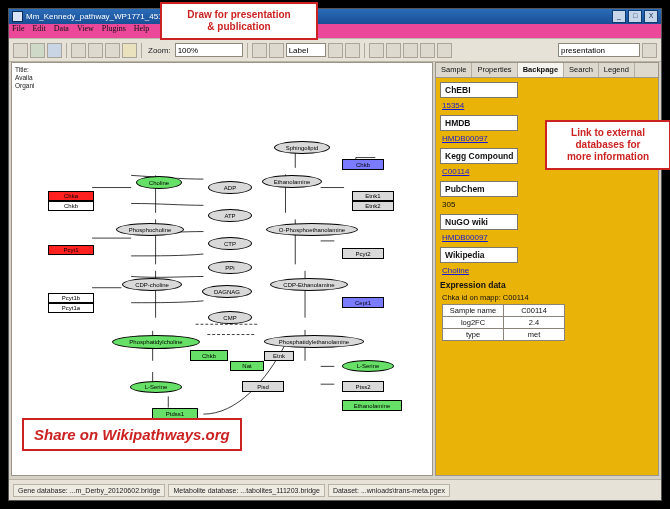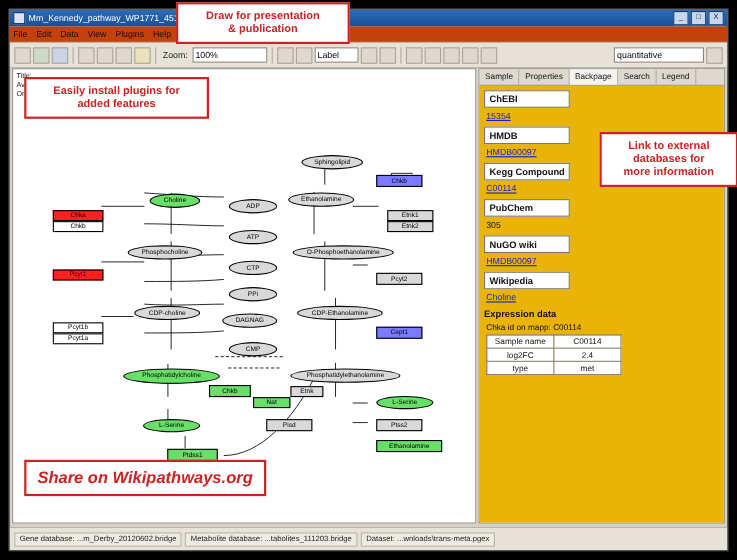--- a/index.html
+++ b/index.html
@@ -8,21 +8,21 @@
   .app{position:absolute;left:8px;top:8px;width:654px;height:493px;background:#d6d2c8;border:1px solid #555;box-sizing:border-box;}
 
   
   .titlebar{height:15px;background:linear-gradient(#2a6cb8,#1a4f96);display:flex;align-items:center;padding:0 3px;}
   .titlebar .tb-icon{width:9px;height:9px;background:#d8e4f5;border:1px solid #0d2c56;margin-right:3px;}
   .titlebar .tb-title{color:#fff;font-size:8px;flex:1;white-space:nowrap;overflow:hidden;}
   .tb-btns{display:flex;gap:2px;}
   .tb-btn{width:12px;height:11px;background:#c8d6ea;border:1px solid #103a72;font-size:7px;line-height:10px;text-align:center;color:#0a2a55;}
 
   
-  .menubar{height:14px;background:#c2410c;border-bottom:1px solid #bbb6a8;display:flex;align-items:center;padding-left:3px;}
+  .menubar{height:14px;background:#ec4899;border-bottom:1px solid #bbb6a8;display:flex;align-items:flex-start;padding-left:3px;font-family:Liberation Serif, serif;}
   .menubar span{font-size:8px;color:#111;margin-right:8px;}
 
   
   .toolbar{height:22px;background:#e6e2d8;border-bottom:1px solid #b8b3a5;display:flex;align-items:center;padding:0 4px;gap:2px;}
   .tbtn{width:15px;height:15px;background:#ddd9cf;border:1px solid #aaa49a;box-sizing:border-box;}
   .tbtn.g{background:#cfd9c8;}
   .tbtn.b{background:#c9d4e4;}
   .tbtn.y{background:#e9e2bc;}
   .sep{width:1px;height:15px;background:#b0aa9c;margin:0 2px;}
   .zoomlbl{font-size:8px;color:#222;margin:0 2px;}
@@ -33,21 +33,21 @@
 
   
   .content{position:absolute;left:0;top:51px;right:0;bottom:22px;display:flex;}
   .canvaswrap{position:relative;flex:1;background:#fff;border:1px solid #9b958a;margin:2px;overflow:hidden;}
   .leftinfo{position:absolute;left:3px;top:3px;font-size:6.5px;color:#222;line-height:8px;}
 
   
   .rightpanel{width:222px;margin:2px 2px 2px 0;background:#ece9e1;border:1px solid #9b958a;display:flex;flex-direction:column;}
   .tabs{display:flex;height:14px;background:#ddd9cf;border-bottom:1px solid #9b958a;}
   .tab{font-size:7.5px;padding:0 5px;line-height:14px;border-right:1px solid #b4aea2;color:#111;}
-  .tab.active{background:#f6f4ee;font-weight:normal;}
+  .tab.active{background:#f6f4ee;font-weight:bold;}
   .panelbody{flex:1;background:#eab308;padding:4px;overflow:hidden;font-size:8px;color:#111;}
   .secbox{background:#fff;border:1px solid #7e786c;padding:2px 4px;font-weight:bold;font-size:8.5px;display:inline-block;margin-bottom:2px;}
   .link{color:#1a1ad0;text-decoration:underline;font-size:8px;display:block;margin:1px 0 5px 2px;}
   .plain{font-size:8px;margin:1px 0 5px 2px;}
   .exptitle{font-weight:bold;font-size:8.5px;margin:4px 0 3px 0;}
   .gid{font-size:7.5px;margin:2px 0 2px 2px;}
   table.dt{border-collapse:collapse;font-size:7.5px;margin-left:2px;}
   table.dt td{border:1px solid #8a8478;padding:1px 4px;background:#fff;text-align:center;min-width:52px;}
 
   
@@ -112,21 +112,21 @@
       <div class="combo labelcombo">Label</div>
       <div class="tbtn"></div>
       <div class="tbtn"></div>
       <div class="sep"></div>
       <div class="tbtn"></div>
       <div class="tbtn"></div>
       <div class="tbtn"></div>
       <div class="tbtn"></div>
       <div class="tbtn"></div>
       <div style="flex:1"></div>
-      <div class="combo viscombo">quantitative</div>
+      <div class="combo viscombo">presentation</div>
       <div class="tbtn"></div>
     </div>
 
     <div class="content">
 
       <div class="canvaswrap">
         <div class="leftinfo">
           <div>Title:</div>
           <div>Availa</div>
           <div>Organi</div>
@@ -260,19 +260,17 @@
 
     <div class="statusbar">
       <div class="sfield">Gene database: ...m_Derby_20120602.bridge</div>
       <div class="sfield">Metabolite database: ...tabolites_111203.bridge</div>
       <div class="sfield">Dataset: ...wnloads\trans-meta.pgex</div>
     </div>
   </div>
 
   <div class="callout" style="left:160px;top:2px;width:138px;white-space:pre-line">Draw for presentation
 &amp; publication</div>
-  <div class="callout" style="left:22px;top:70px;width:148px;white-space:pre-line">Easily install plugins for
-added features</div>
   <div class="callout" style="left:545px;top:120px;width:106px;white-space:pre-line">Link  to external
 databases  for
 more information</div>
   <div class="share">Share on Wikipathways.org</div>
 </div>
 
 </body></html>

